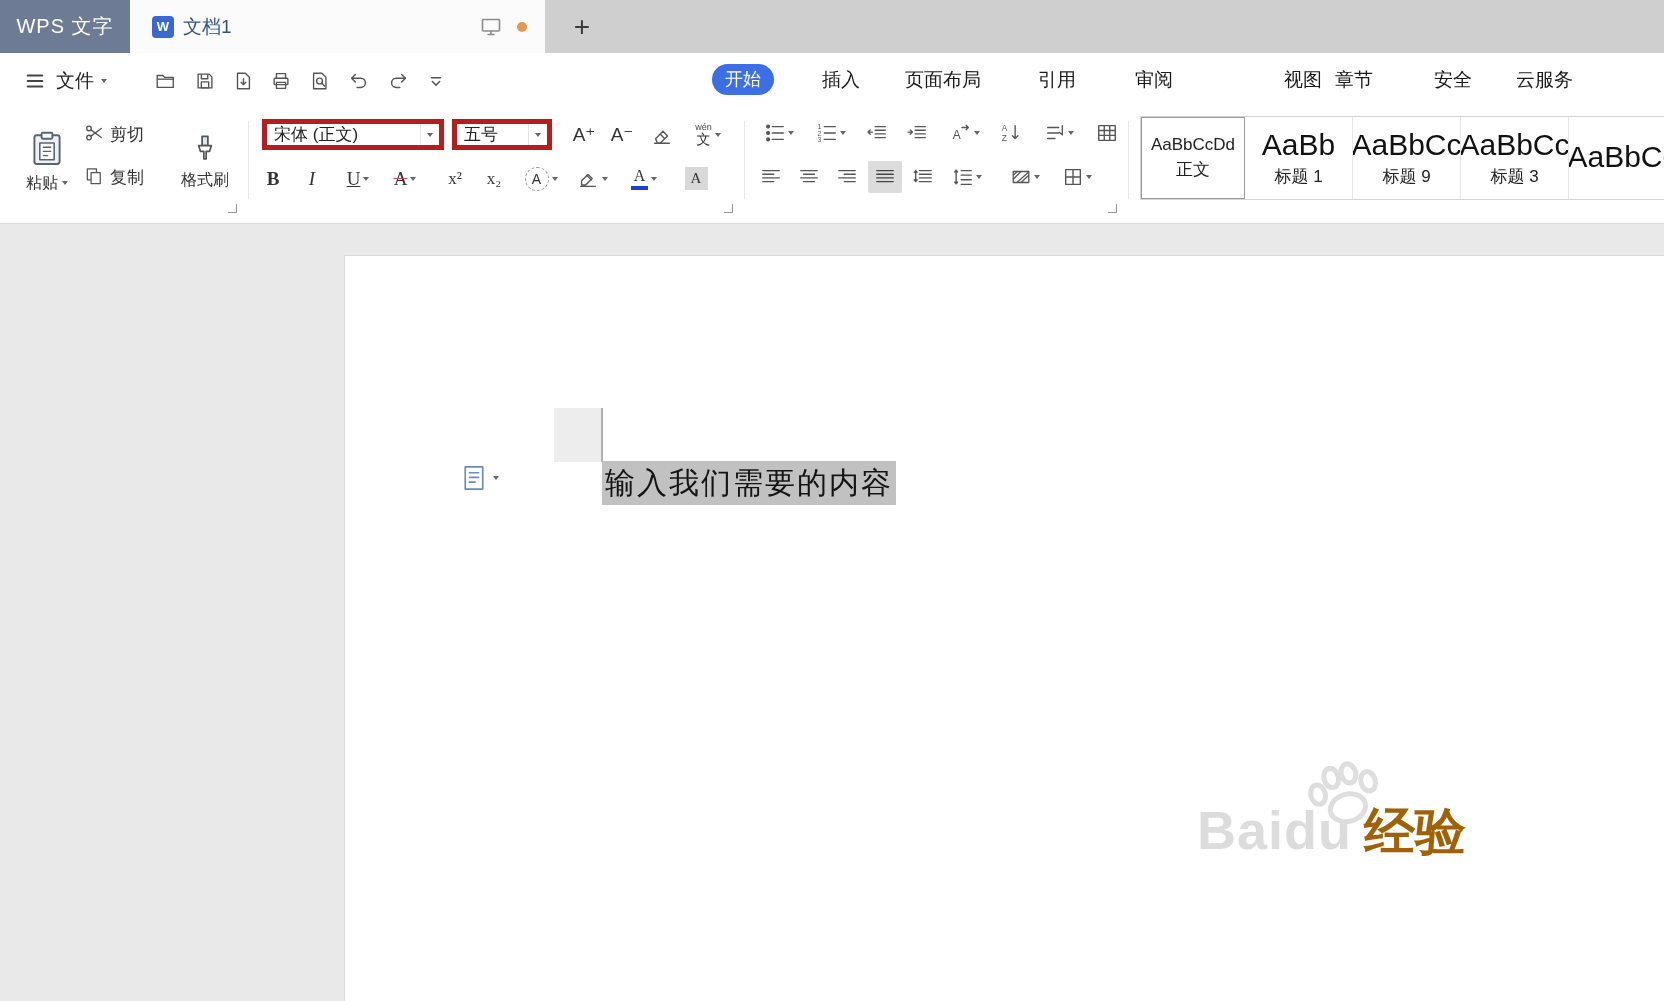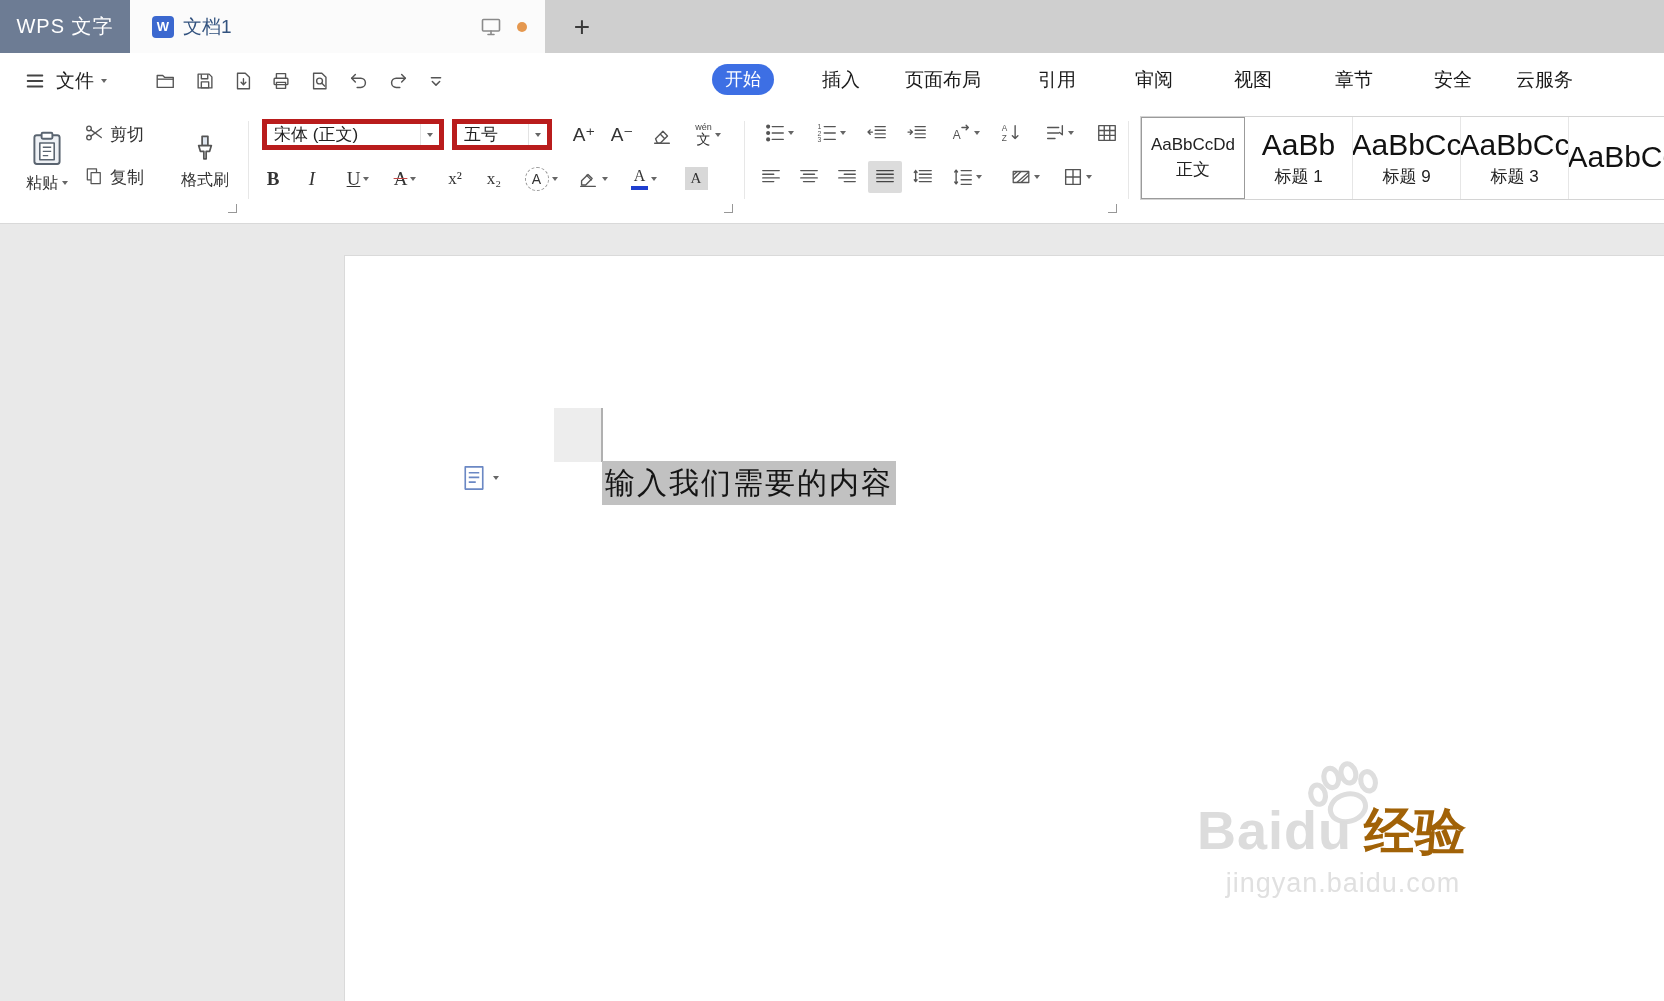--- a/index.html
+++ b/index.html
@@ -188,21 +188,21 @@
           <path d="M7 8.5h10"></path>
           <path d="M8 12.5l4 4 4-4"></path>
         </svg>
     </span>
 
     <span class="rtab pill" style="left:712px">开始</span>
     <span class="rtab" style="left:822px">插入</span>
     <span class="rtab" style="left:905px">页面布局</span>
     <span class="rtab" style="left:1038px">引用</span>
     <span class="rtab" style="left:1135px">审阅</span>
-    <span class="rtab" style="left:1234px">视图</span>
+    <span class="rtab" style="left:1284px">视图</span>
     <span class="rtab" style="left:1335px">章节</span>
     <span class="rtab" style="left:1434px">安全</span>
     <span class="rtab" style="left:1516px">云服务</span>
   </div>
 
   <div class="ribbon">
 
     <div class="tallbtn" style="left:18px">
       <svg class="ic" width="32" height="36" viewBox="0 0 26 30" fill="none" stroke="#5a6470" stroke-width="1.6" stroke-linejoin="round">
         <rect x="2.5" y="3.5" width="21" height="24" rx="2" fill="#eef1f5"></rect>
@@ -470,18 +470,17 @@
           <ellipse cx="50" cy="64" rx="21" ry="16"></ellipse>
           <ellipse cx="20" cy="40" rx="8.5" ry="11.5"></ellipse>
           <ellipse cx="40" cy="25" rx="8.5" ry="11.5"></ellipse>
           <ellipse cx="61" cy="25" rx="8.5" ry="11.5"></ellipse>
           <ellipse cx="81" cy="40" rx="8.5" ry="11.5"></ellipse>
         </svg>
         <div class="wm-brand-row">
           <span class="wm-brand">Baidu</span>
           <span class="wm-cn">经验</span>
         </div>
-        <div class="wm-url">jingyan.baidu.com</div>
       </div>
     </div>
   </div>
 
 </div>
 
 </body></html>

